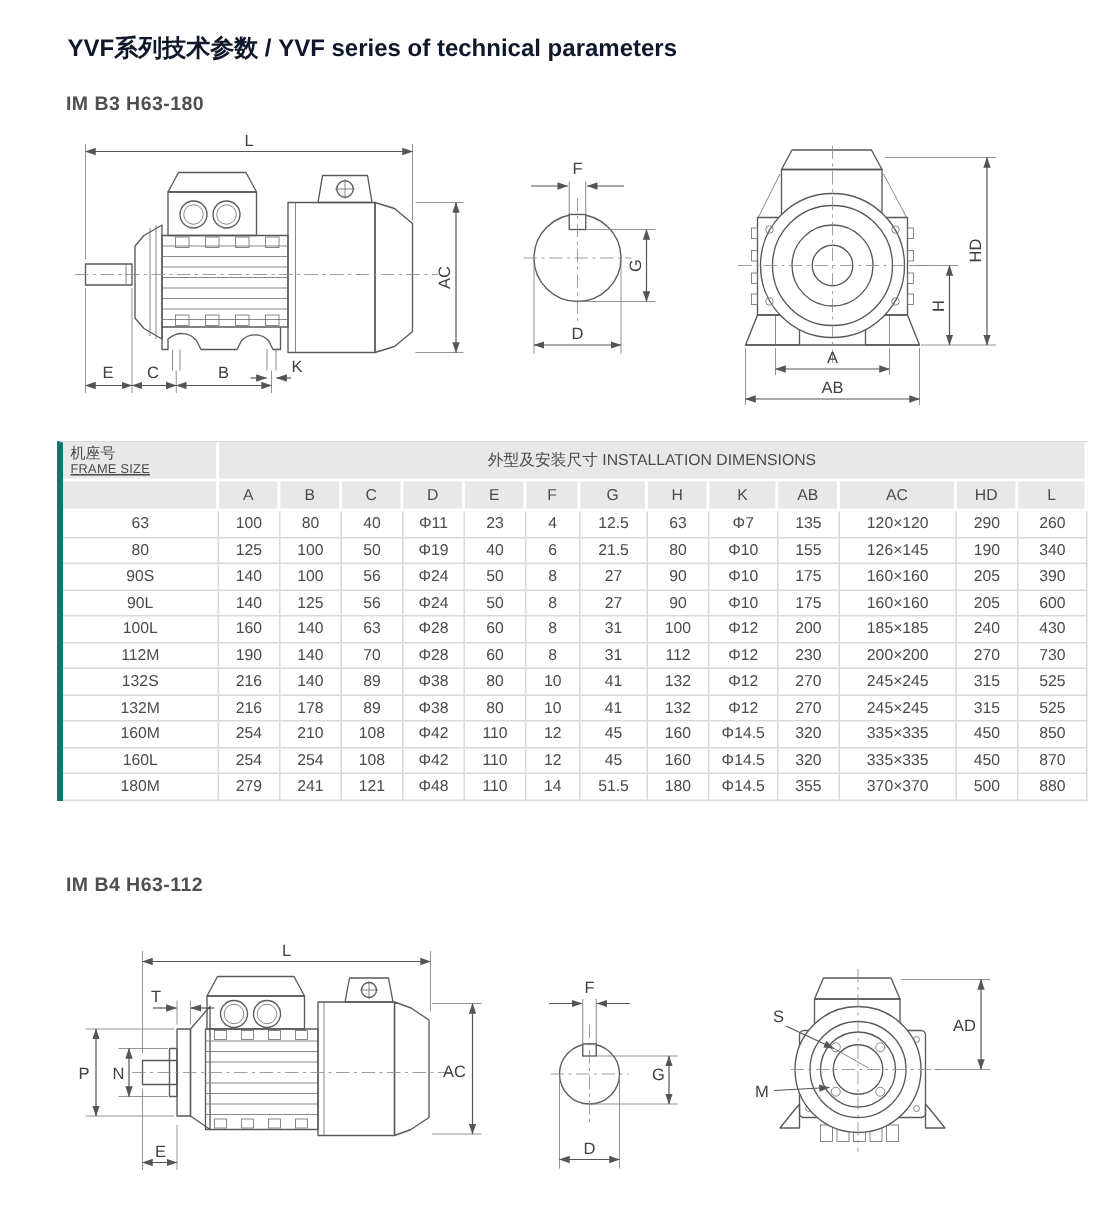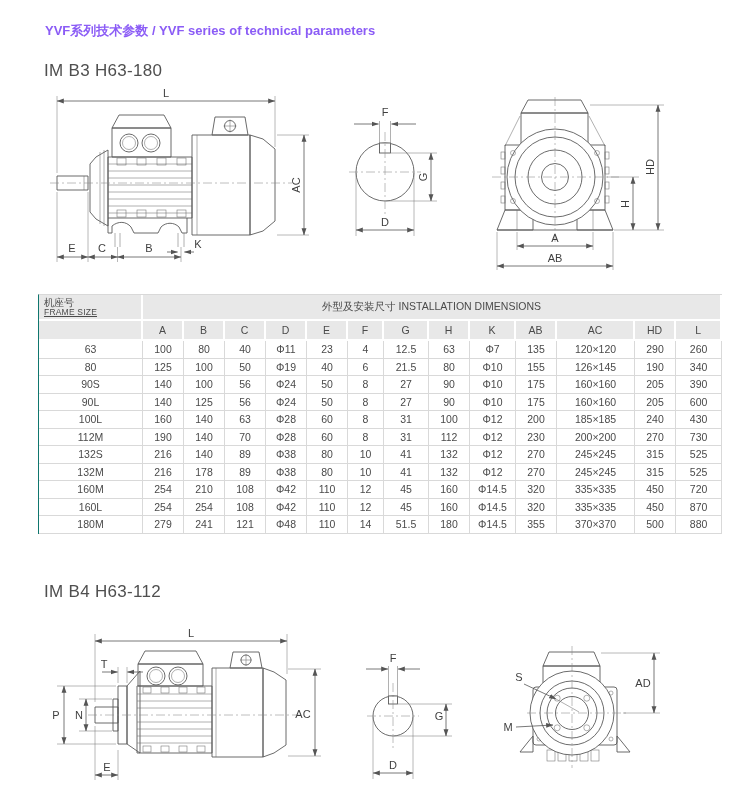--- a/index.html
+++ b/index.html
@@ -1,36 +1,36 @@
 <!DOCTYPE html>
 <html><head>
 <meta charset="utf-8">
 <style>
   html,body{margin:0;padding:0;background:#fff;}
   body{font-family:"Liberation Sans",sans-serif;}
   .page{position:relative;width:734px;height:808px;background:#ffffff;overflow:hidden;}
-  .title{position:absolute;left:45px;top:22px;font-size:13px;font-weight:600;color:#8b5cf6;white-space:nowrap;}
-  .sec-heading{position:absolute;font-size:17px;font-weight:400;color:#4f4f4f;letter-spacing:.3px;white-space:nowrap;}
+  .title{position:absolute;left:45px;top:22px;font-size:16px;font-weight:600;color:#0f172a;white-space:nowrap;}
+  .sec-heading{position:absolute;font-size:13px;font-weight:700;color:#4f4f4f;letter-spacing:.3px;white-space:nowrap;}
   #heading-b3{left:44px;top:61px;}
   #heading-b4{left:44px;top:582px;}
   .dwg{position:absolute;left:0;}
   #dwg-b3{top:84px;}
   #dwg-b4{top:626px;}
   
   .ol{fill:none;stroke:#5a5a5a;stroke-width:0.9;stroke-linejoin:round;}
   .thin{fill:none;stroke:#6f6f6f;stroke-width:0.55;}
   .wfill{fill:#ffffff;stroke:#5a5a5a;stroke-width:0.9;}
   .dim{fill:none;stroke:#555555;stroke-width:0.8;}
   .ext{fill:none;stroke:#7d7d7d;stroke-width:0.55;}
   .cl{fill:none;stroke:#8a8a8a;stroke-width:0.55;stroke-dasharray:9 3 2 3;}
   .lbl{font-size:11px;fill:#3f3f3f;text-anchor:middle;font-family:"Liberation Sans",sans-serif;}
   
   table.dims{position:absolute;left:38px;top:294px;width:669px;border-collapse:separate;border-spacing:0;
     table-layout:fixed;font-size:10.5px;color:#4a4a4a;background:#fff;
-    border-top:1px solid #d9d9d9;border-left:1px solid #0f766e;}
+    border-top:1px solid #d9d9d9;border-left:4px solid #0f766e;}
   table.dims th,table.dims td{border-right:1px solid #d9d9d9;border-bottom:1px solid #d9d9d9;
     text-align:center;font-weight:400;overflow:hidden;white-space:nowrap;}
   table.dims thead th{background:#e8e8e8;border-right:2px solid #ffffff;border-bottom:2px solid #ffffff;}
   .frame-th{text-align:left !important;padding:2px 0 2px 5px;}
   .frame-cn{display:block;font-size:10px;line-height:11px;}
   .frame-en{display:block;font-size:8.5px;line-height:9px;letter-spacing:.2px;text-decoration:underline;}
   .dims-th{font-size:10.5px;padding:2px 0;}
   .sub-th{font-size:10.5px;padding:3px 0;}
   table.dims td{padding:1px 0;height:14.5px;}
 </style>
@@ -373,21 +373,21 @@
           <td>108</td>
           <td>Φ42</td>
           <td>110</td>
           <td>12</td>
           <td>45</td>
           <td>160</td>
           <td>Φ14.5</td>
           <td>320</td>
           <td>335×335</td>
           <td>450</td>
-          <td>720</td>
+          <td>850</td>
         </tr>
         <tr>
           <td>160L</td>
           <td>254</td>
           <td>254</td>
           <td>108</td>
           <td>Φ42</td>
           <td>110</td>
           <td>12</td>
           <td>45</td>

